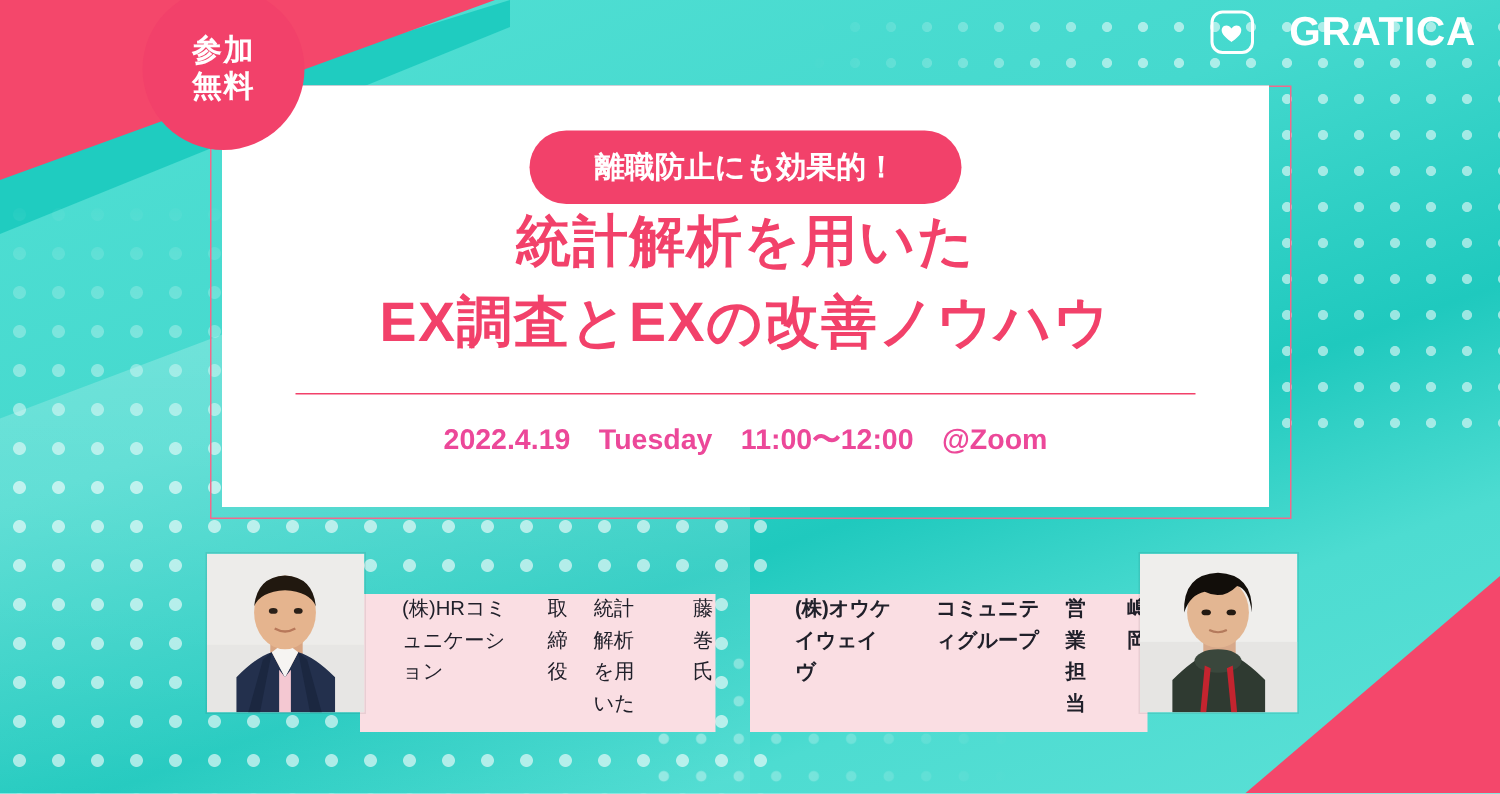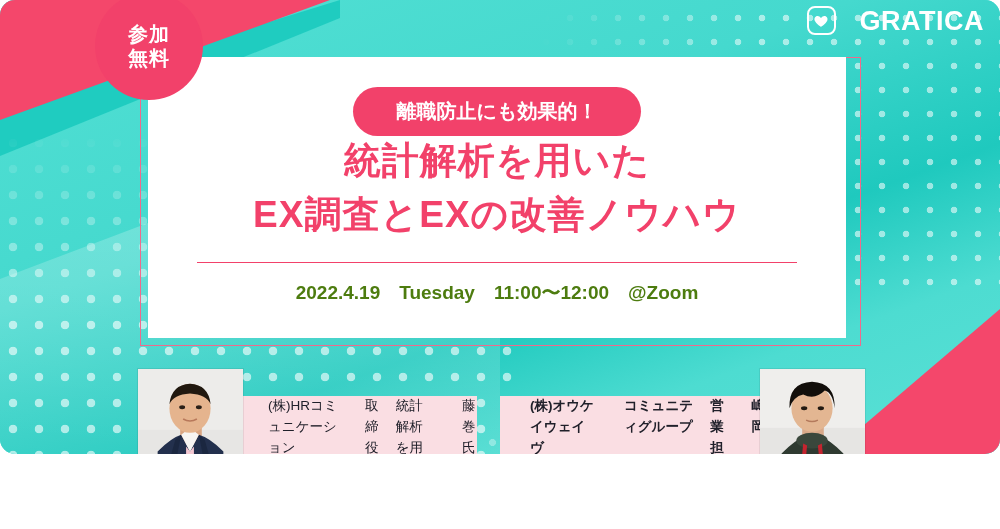--- a/index.html
+++ b/index.html
@@ -4,24 +4,23 @@
 <style>
   * { margin:0; padding:0; box-sizing:border-box; }
   html,body { width:1000px; height:529px; }
   body {
     font-family:"Liberation Sans","DejaVu Sans",sans-serif;
     overflow:hidden;
     background:#ffffff;
   }
   #stage {
     position:relative;
-    width:1000px; height:454px;
+    width:1000px; height:529px;
     overflow:hidden;
     background:#4EDCD2;
-    border-radius:15px;
   }
 
   
   .bg-base {
     position:absolute; inset:0;
     background:linear-gradient(160deg,#52E0D4 0%,#45D9CE 38%,#1FC9BE 62%,#4DDCD1 78%,#5BE0D6 100%);
   }
   .bg-dots-right {
     position:absolute; left:0; top:0; width:1000px; height:300px;
     background-image:radial-gradient(circle, rgba(255,255,255,0.55) 3.1px, rgba(255,255,255,0) 3.6px);
@@ -74,21 +73,21 @@
     display:flex; flex-direction:column;
     align-items:center; justify-content:center;
     color:#fff; font-weight:bold; font-size:20px; line-height:1.22;
     letter-spacing:1px;
     z-index:9;
   }
 
   
   .logo {
     position:absolute; right:16px; top:6px;
-    display:flex; align-items:flex-start; gap:24px;
+    display:flex; align-items:center; gap:24px;
     z-index:9;
   }
   .logo-mark {
     width:29px; height:29px; border-radius:8px;
     border:2.4px solid #fff;
     display:flex; align-items:center; justify-content:center;
   }
   .logo-text {
     color:#fff; font-size:27px; font-weight:bold; letter-spacing:.5px;
   }
@@ -118,21 +117,21 @@
     color:#F2416A; font-weight:bold;
     text-align:center; white-space:nowrap;
   }
   .title-l1 { font-size:37px; letter-spacing:1px; }
   .title-l2 { font-size:37px; margin-top:4px; letter-spacing:1px; }
   .divider {
     width:600px; height:1.4px; background:#F2416A;
     margin-top:22px;
   }
   .datetime {
-    margin-top:17px; color:#4d7c0f;
+    margin-top:17px; color:#ec4899;
     font-size:19px; font-weight:bold;
     white-space:nowrap;
   }
 
   
   .panel {
     position:absolute; top:396px; height:92px;
     background:#FADEE3; z-index:6;
     display:flex; justify-content:center;
     font-size:13.5px; color:#20202a; line-height:1.55;

